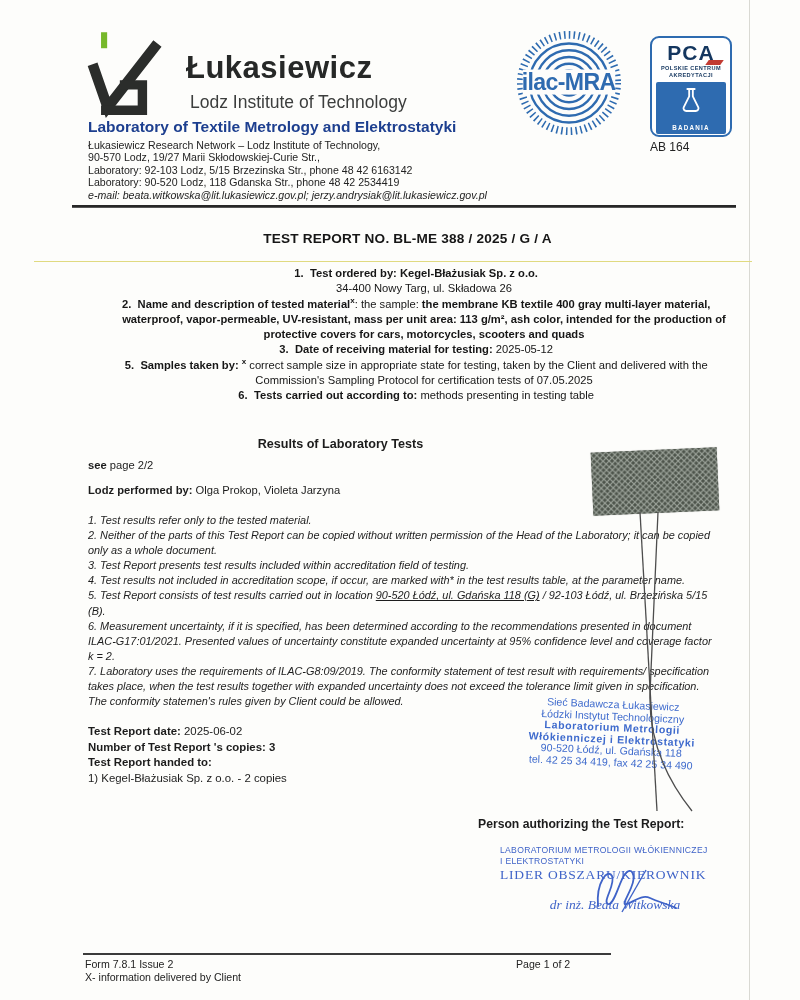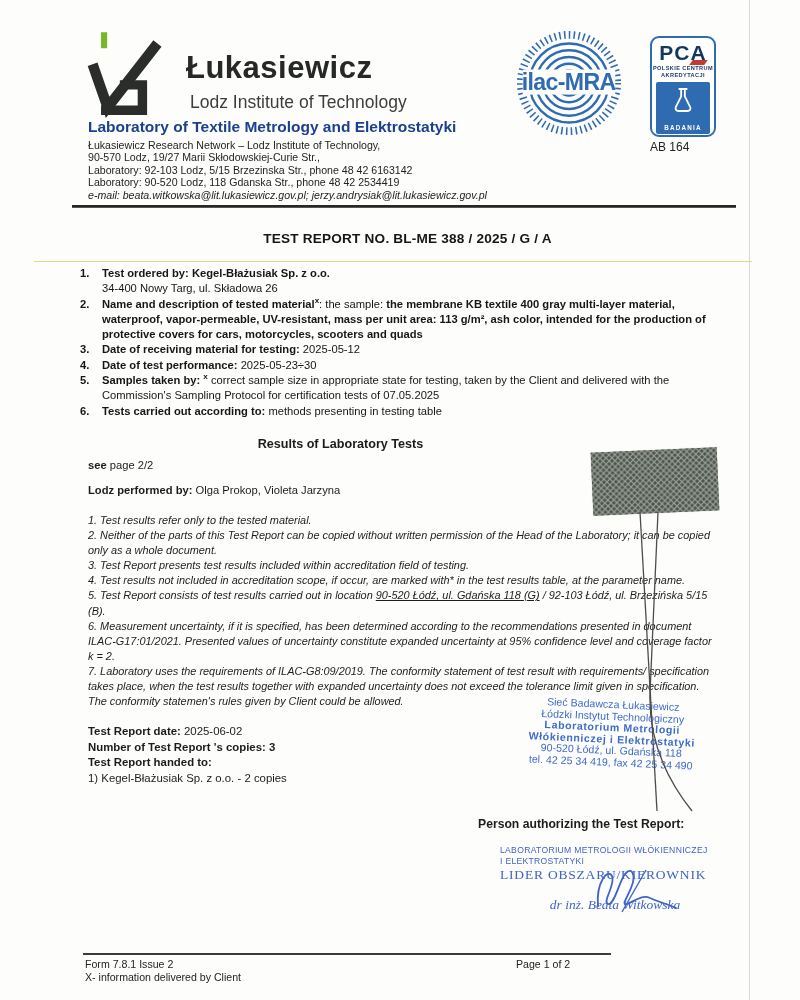--- a/index.html
+++ b/index.html
@@ -12,36 +12,36 @@
   .scan-edge { position:absolute; left:749px; top:0; width:1px; height:1000px; background:#d9d9d3; }
 
   
   .logo-mark { position:absolute; left:86px; top:32px; }
   .brand-name { position:absolute; left:186px; top:50px; font-size:31px; font-weight:bold; color:#262827; letter-spacing:0.5px; }
   .brand-sub  { position:absolute; left:190px; top:92px; font-size:17.5px; color:#3c3e3d; }
   .lab-title  { position:absolute; left:88px; top:118px; font-size:15.5px; font-weight:bold; color:#1d3f8f; }
   .addr { position:absolute; left:88px; top:139px; font-size:10.6px; line-height:12.4px; color:#232323; }
   .addr .email { font-style:italic; }
   .seal-ilac { position:absolute; left:516px; top:30px; }
-  .pca-badge { position:absolute; left:650px; top:36px; width:66px; height:101px; border:2px solid #2e6bb0; border-radius:9px; background:#fff; text-align:center; }
+  .pca-badge { position:absolute; left:650px; top:36px; width:82px; height:101px; border:2px solid #2e6bb0; border-radius:9px; background:#fff; text-align:center; }
   .pca-acr { position:relative; font-size:21px; font-weight:bold; color:#14365f; letter-spacing:1px; margin-top:3px; }
   .pca-red { position:absolute; right:8px; top:19px; width:15px; height:5px; background:#c23b33; transform:skewX(-35deg); }
   .pca-small { font-size:5.6px; font-weight:bold; color:#14365f; letter-spacing:0.4px; line-height:7px; }
   .pca-square { position:relative; margin:3px 4px 0 4px; height:52px; background:#2e6bb0; border-radius:2px; }
   .pca-square svg { margin-top:5px; }
   .pca-badania { position:absolute; bottom:3px; width:100%; text-align:center; font-size:6.3px; font-weight:bold; color:#fff; letter-spacing:1.2px; }
   .pca-number { position:absolute; left:650px; top:140px; width:66px; text-align:left; font-size:12px; color:#232323; }
   .thick-rule { position:absolute; left:72px; top:205px; width:664px; height:3px; background:#272727; border-bottom:1px solid #555; }
 
   
   .report-title { position:absolute; left:85px; top:231px; width:645px; text-align:center; font-size:13.6px; font-weight:bold; letter-spacing:0.2px; color:#161616; }
   .yellow-rule { position:absolute; left:34px; top:261px; width:718px; height:1px; background:#e0da80; }
 
   
-  .items { position:absolute; left:80px; top:266px; width:634px; font-size:11.2px; line-height:15.3px; color:#161616; }
+  .items { position:absolute; left:96px; top:266px; width:634px; font-size:11.2px; line-height:15.3px; color:#161616;text-align:center; }
   .item { padding-left:22px; }
   .item .no { display:inline-block; width:22px; margin-left:-22px; font-weight:bold; }
   .item b { font-weight:bold; }
   sup.xmark { font-size:8px; font-weight:bold; vertical-align:super; line-height:0; }
 
   
   .results-heading { position:absolute; left:73px; top:437px; width:535px; text-align:center; font-size:12.6px; font-weight:bold; }
   .see-line { position:absolute; left:88px; top:459px; font-size:11.2px; }
   .performed-line { position:absolute; left:88px; top:484px; font-size:11.2px; }
 
@@ -141,23 +141,20 @@
       <span class="no">1.</span><b>Test ordered by: Kegel-Błażusiak Sp. z o.o.</b>
       <div>34-400 Nowy Targ, ul. Składowa 26</div>
     </div>
     <div class="item">
       <span class="no">2.</span><b>Name and description of tested material</b><sup class="xmark">x</sup><span>: the sample: </span><b>the membrane KB textile 400 gray multi-layer material, waterproof, vapor-permeable, UV-resistant, mass per unit area: 113 g/m², ash color, intended for the production of protective covers for cars, motorcycles, scooters and quads</b>
     </div>
     <div class="item">
       <span class="no">3.</span><b>Date of receiving material for testing:</b><span> 2025-05-12</span>
     </div>
     <div class="item">
-      <span class="no">4.</span><b>Date of test performance:</b><span> 2025-05-23÷30</span>
-    </div>
-    <div class="item">
       <span class="no">5.</span><b>Samples taken by:</b> <sup class="xmark">x</sup><span> correct sample size in appropriate state for testing, taken by the Client and delivered with the Commission's Sampling Protocol for certification tests of 07.05.2025</span>
     </div>
     <div class="item">
       <span class="no">6.</span><b>Tests carried out according to:</b><span> methods presenting in testing table</span>
     </div>
   </div>
 
   <div class="results-heading">Results of Laboratory Tests</div>
   <div class="see-line">
     <b>see</b><span> page  2/2</span>

